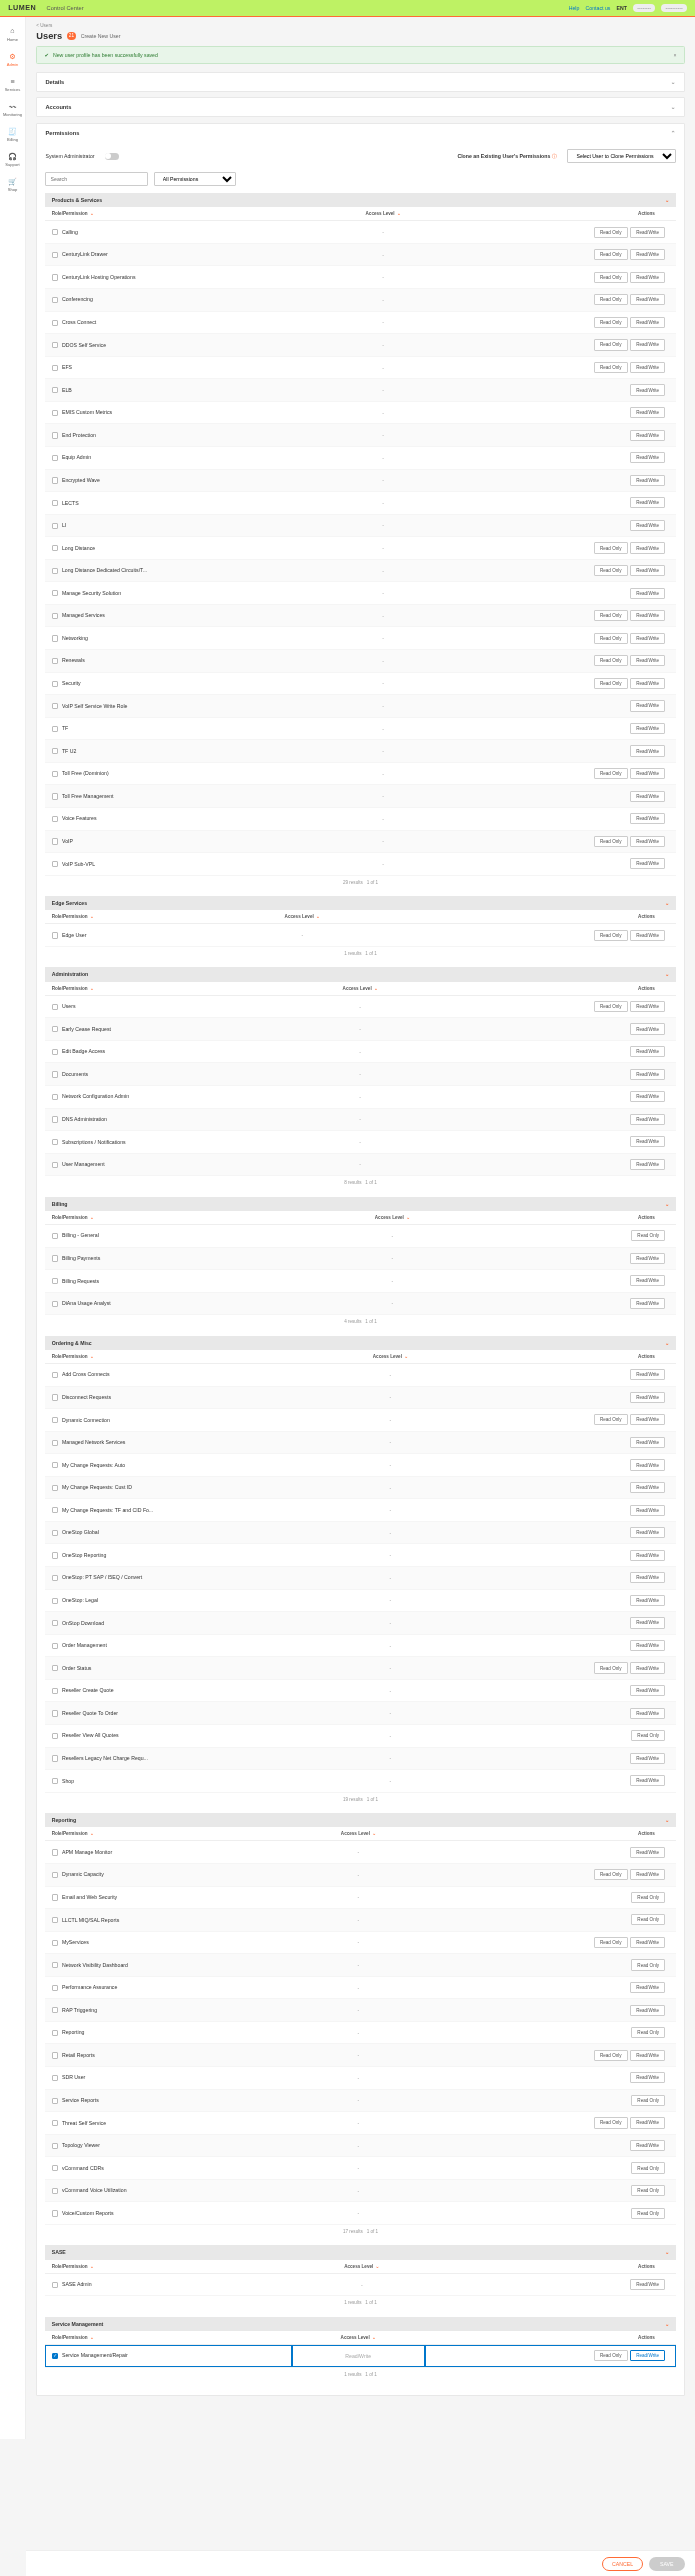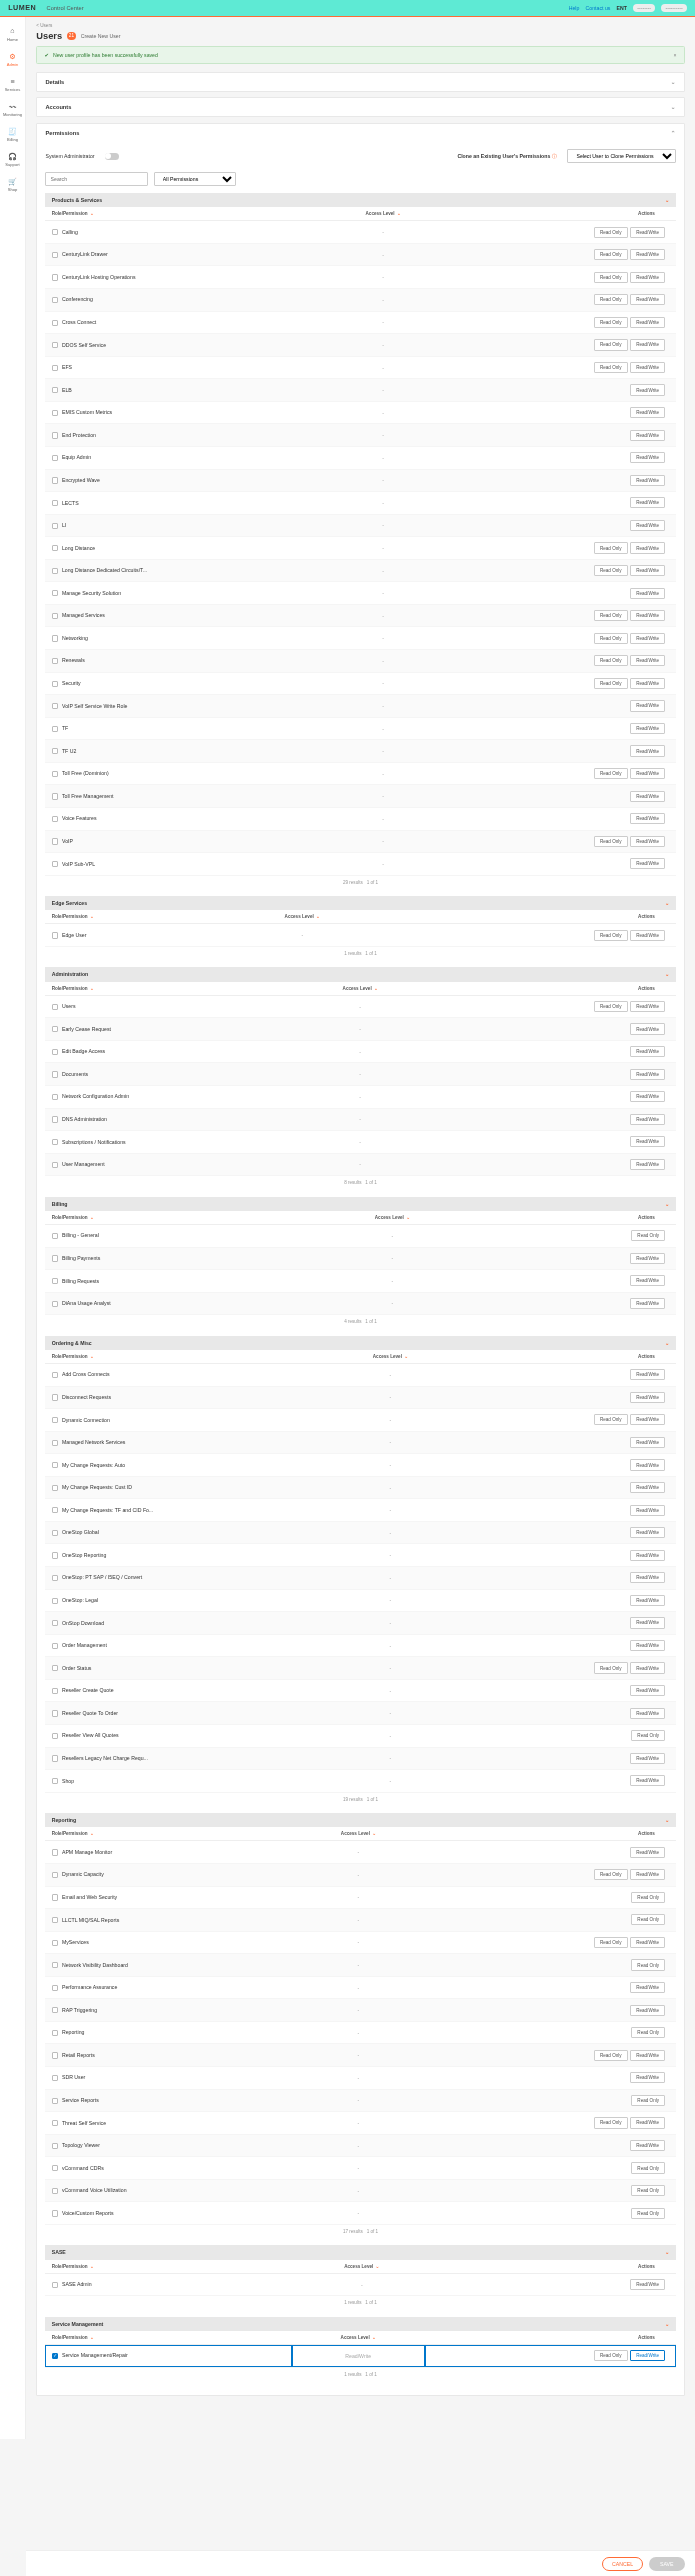--- a/index.html
+++ b/index.html
@@ -1,17 +1,17 @@
 <!DOCTYPE html>
 <html style="font-size:8.2px"><head>
 <meta charset="utf-8">
 <style>
 *{box-sizing:border-box;margin:0;padding:0;font-family:Arial,sans-serif}
 body{background:#f5f5f5;font-size:5.7px;color:#333}
-.topbar{background:#5eead4;border-bottom:1px solid #ff6b35;display:flex;align-items:center;padding:4.1px 8.2px;height:16.5px}
+.topbar{background:#bef264;border-bottom:1px solid #ff6b35;display:flex;align-items:center;padding:4.1px 8.2px;height:16.5px}
 .logo{font-weight:bold;font-size:7.2px;letter-spacing:0.5px}
 .topbar-title{margin-left:10.3px;font-size:5.7px;color:#555}
 .topbar-right{margin-left:auto;display:flex;gap:6.2px;font-size:5.2px;align-items:center}
 .topbar-right a{color:#0077cc;text-decoration:none}
 .topbar-pill{background:#eee;border-radius:5.2px;padding:1px 4.1px;color:#888}
 .main{display:flex}
 .sidebar{width:26px;background:#fff;border-right:0.5px solid #eee;padding-top:5.2px}
 .sidebar-item{display:flex;flex-direction:column;align-items:center;padding:5.2px 2.1px;cursor:pointer;font-size:4.1px;color:#666}
 .sidebar-item.active{color:#ff6b35}
 .sidebar-icon{width:8.2px;height:8.2px;margin-bottom:1.5px;display:flex;align-items:center;justify-content:center;font-size:7.2px}

